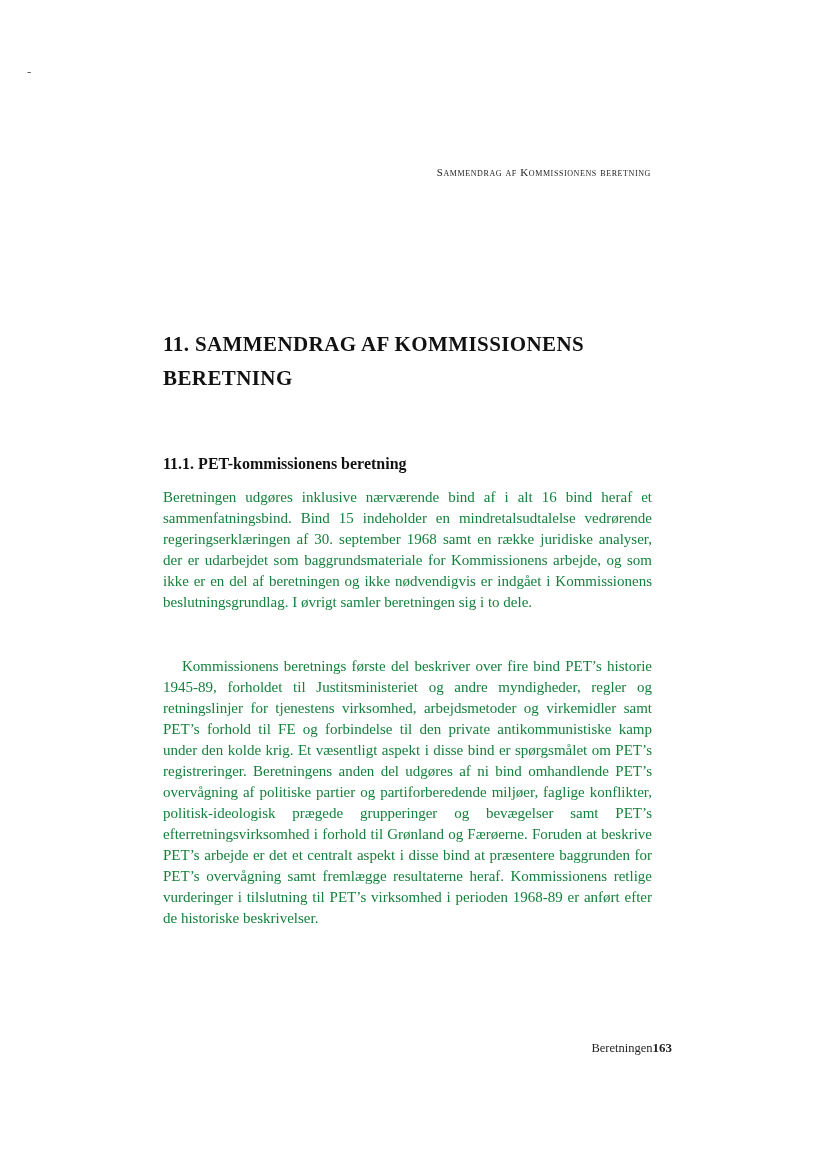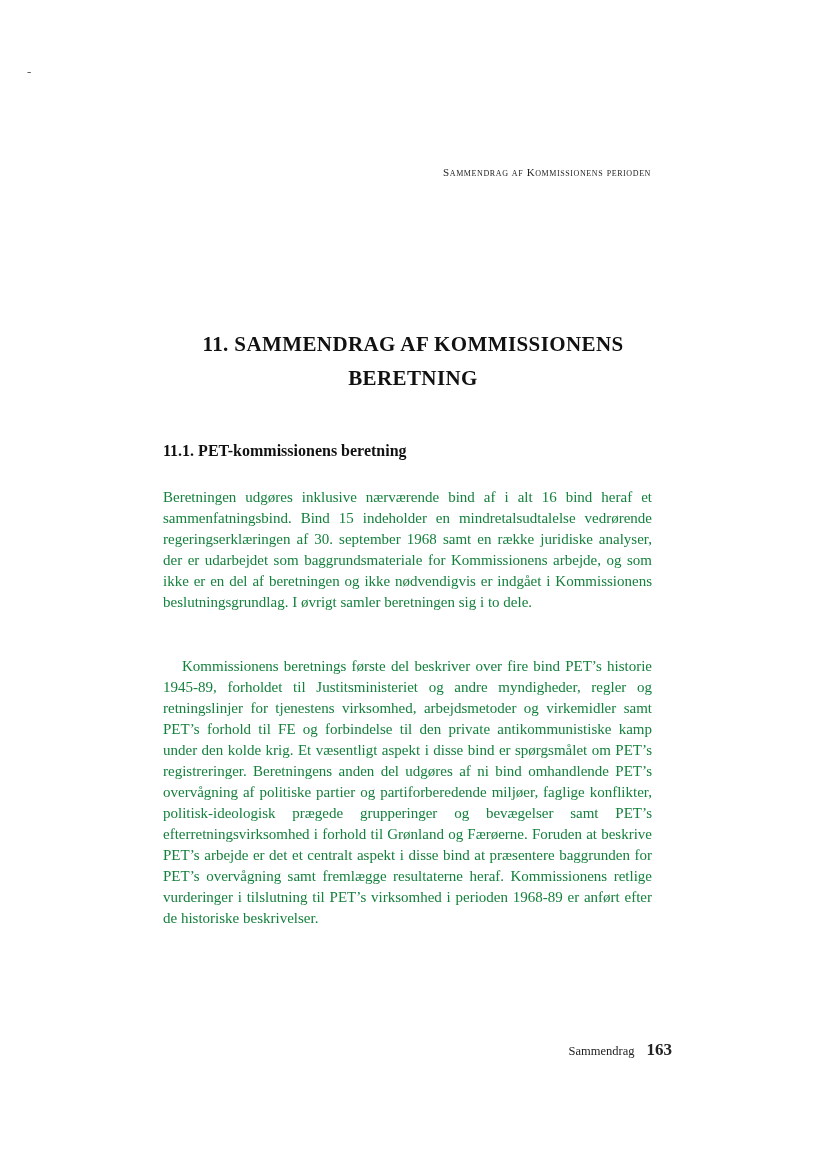--- a/index.html
+++ b/index.html
@@ -38,25 +38,24 @@
     position: absolute;
     top: 327px;
     left: 163px;
     width: 500px;
     margin: 0;
     font-size: 21px;
     font-weight: bold;
     line-height: 34px;
     letter-spacing: 0.4px;
     color: #111;
-    text-align: center;
   }
   .section-heading {
     position: absolute;
-    top: 442px;
+    top: 455px;
     left: 163px;
     margin: 0;
     font-size: 16px;
     font-weight: bold;
     color: #111;
   }
   .body-text {
     position: absolute;
     top: 487px;
     left: 163px;
@@ -78,39 +77,38 @@
   .page-footer {
     position: absolute;
     top: 1040px;
     right: 154px;
     font-size: 12.5px;
     color: #222;
     white-space: nowrap;
   }
   .page-footer .page-num {
     font-weight: bold;
-    margin-left: 12px;
-    font-size: 17px;
+    font-size: 13px;
   }
 </style>
 </head>
 <body>
 
 <div class="page">
 
   <div class="stray-mark">-</div>
 
-  <div class="running-head">Sammendrag af Kommissionens perioden</div>
+  <div class="running-head">Sammendrag af Kommissionens beretning</div>
 
   <h1 class="chapter-title">11. SAMMENDRAG AF KOMMISSIONENS BERETNING</h1>
 
   <h2 class="section-heading">11.1. PET-kommissionens beretning</h2>
 
   <div class="body-text">
     <p lang="da">Beretningen udgøres inklusive nærværende bind af i alt 16 bind heraf et sammenfatningsbind. Bind 15 indeholder en mindretalsudtalelse vedrørende regeringserklæringen af 30. september 1968 samt en række juridiske analyser, der er udarbejdet som baggrundsmateriale for Kommissionens arbejde, og som ikke er en del af beretningen og ikke nødvendigvis er indgået i Kommissionens beslutningsgrundlag. I øvrigt samler beretningen sig i to dele.</p>
     <p class="indented" lang="da">Kommissionens beretnings første del beskriver over fire bind PET’s historie 1945-89, forholdet til Justitsministeriet og andre myndigheder, regler og retningslinjer for tjenestens virksomhed, arbejdsmetoder og virkemidler samt PET’s forhold til FE og forbindelse til den private antikommunistiske kamp under den kolde krig. Et væsentligt aspekt i disse bind er spørgsmålet om PET’s registreringer. Beretningens anden del udgøres af ni bind omhandlende PET’s overvågning af politiske partier og partiforberedende miljøer, faglige konflikter, politisk-ideologisk prægede grupperinger og bevægelser samt PET’s efterretningsvirksomhed i forhold til Grønland og Færøerne. Foruden at beskrive PET’s arbejde er det et centralt aspekt i disse bind at præsentere baggrunden for PET’s overvågning samt fremlægge resultaterne heraf. Kommissionens retlige vurderinger i tilslutning til PET’s virksomhed i perioden 1968-89 er anført efter de historiske beskrivelser.</p>
   </div>
 
   <div class="page-footer">
-    <span>Sammendrag</span><span class="page-num">163</span>
+    <span>Beretningen</span><span class="page-num">163</span>
   </div>
 
 </div>
 
 </body></html>

